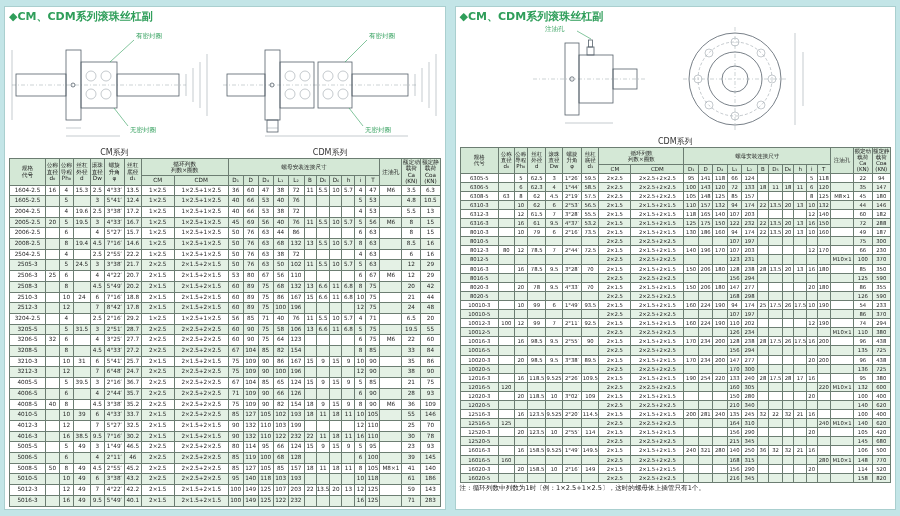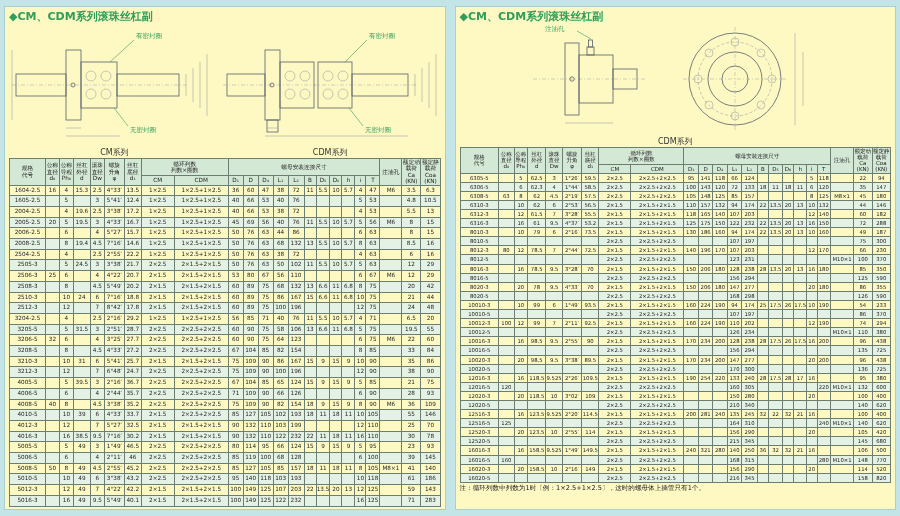--- a/index.html
+++ b/index.html
@@ -4,21 +4,21 @@
 <style>
   html,body{margin:0;padding:0;}
   body{
     width:900px;height:516px;
     background:#c3e5e7;
     font-family:"DejaVu Sans","Liberation Sans",sans-serif;
     display:flex;gap:9px;padding:6px 4px;box-sizing:border-box;
     color:#222;
   }
   .panel{
-    flex:1;background:#fef9c3;border:1px solid #aacfcf;
+    flex:1;background:#ffffff;border:1px solid #aacfcf;
     padding:3px 4px;box-sizing:border-box;overflow:hidden;
     display:flex;flex-direction:column;
   }
   .title{font-size:11px;font-weight:bold;color:#2f9e5a;height:15px;line-height:14px;}
   .figs{display:flex;justify-content:space-around;align-items:flex-end;}
   .figbox{display:flex;flex-direction:column;align-items:center;}
   .figcap{font-size:8px;color:#333;margin-top:1px;}
   table{border-collapse:collapse;width:100%;table-layout:fixed;}
   th,td{border:1px solid #6c7d72;text-align:center;vertical-align:middle;
         overflow:hidden;white-space:nowrap;padding:0;}

